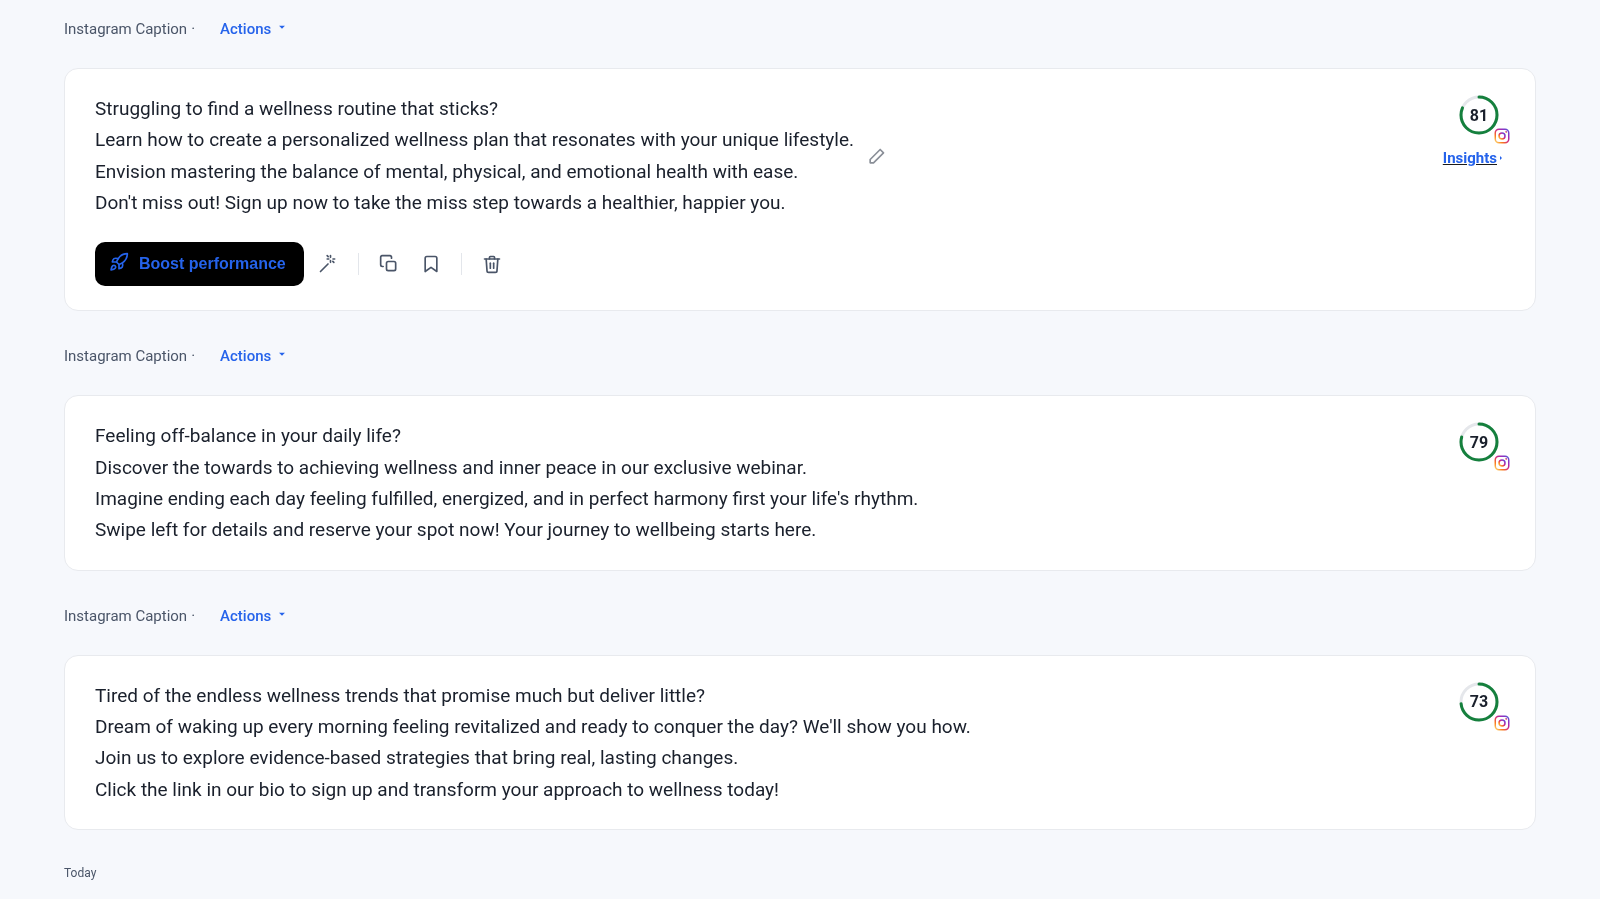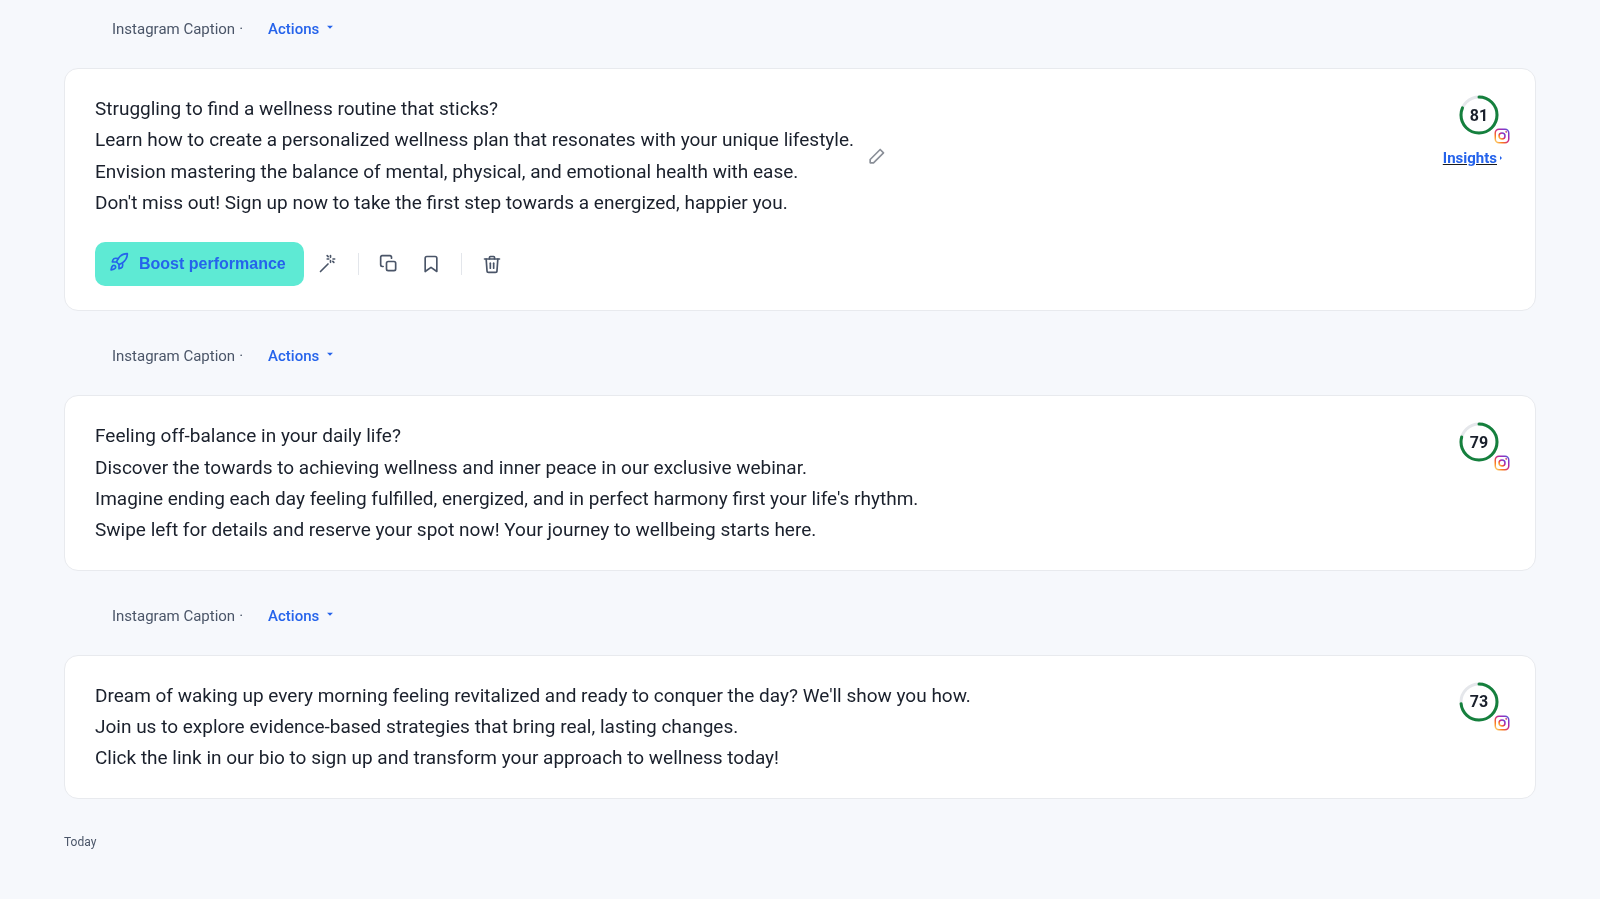--- a/index.html
+++ b/index.html
@@ -11,21 +11,21 @@
   }
   .caption-block { margin-bottom: 36px; }
   .caption-header {
     font-size: 15px;
     color: #4a5568;
     margin-bottom: 14px;
     display: flex;
     align-items: center;
     gap: 4px;
   }
-  .caption-type { color: #4a5568; margin-left: 48px; }
+  .caption-type { color: #4a5568; }
   .dot-sep { color: #4a5568; }
   .actions-link {
     color: #2563eb;
     font-weight: 500;
     display: inline-flex;
     align-items: center;
     gap: 4px;
     cursor: pointer;
     margin-left: 21px;
   }
@@ -60,21 +60,21 @@
     margin-top: 10px;
   }
   .edit-icon svg { width: 20px; height: 20px; }
   .toolbar {
     margin-top: 24px;
     display: flex;
     align-items: center;
     gap: 6px;
   }
   .boost-btn {
-    background: #5eead4;
+    background: #000000;
     color: #2563eb;
     font-weight: 600;
     font-size: 16px;
     border: none;
     border-radius: 10px;
     padding: 10px 18px 10px 14px;
     display: inline-flex;
     align-items: center;
     gap: 10px;
     cursor: pointer;
@@ -156,21 +156,21 @@
             </svg></span>
         </span>
       </div>
       <div class="card">
         <div class="card-main">
           <div class="caption-text">
             <div class="caption-lines">
               <div>Struggling to find a wellness routine that sticks?</div>
               <div>Learn how to create a personalized wellness plan that resonates with your unique lifestyle.</div>
               <div>Envision mastering the balance of mental, physical, and emotional health with ease.</div>
-              <div>Don't miss out! Sign up now to take the first step towards a energized, happier you.</div>
+              <div>Don't miss out! Sign up now to take the miss step towards a healthier, happier you.</div>
             </div>
             <span class="edit-icon"><svg viewBox="0 0 24 24" fill="none" stroke="currentColor" stroke-width="2" stroke-linecap="round" stroke-linejoin="round">
                 <path d="M17 3l4 4-12 12H5v-4L17 3z"></path>
               </svg></span>
           </div>
           <div class="toolbar">
             <button class="boost-btn">
               <span><svg viewBox="0 0 24 24" fill="none" stroke="currentColor" stroke-width="2" stroke-linecap="round" stroke-linejoin="round">
                   <path d="M4.5 16.5c-1.5 1.26-2 5-2 5s3.74-.5 5-2c.71-.84.7-2.13-.09-2.91a2.18 2.18 0 0 0-2.91-.09z"></path>
                   <path d="M12 15l-3-3a22 22 0 0 1 2-3.95A12.88 12.88 0 0 1 22 2c0 2.72-.78 7.5-6 11a22.35 22.35 0 0 1-4 2z"></path>
@@ -274,20 +274,21 @@
           <span>Actions</span>
           <span><svg viewBox="0 0 24 24" fill="currentColor">
               <path d="M7 10l5 5 5-5z"></path>
             </svg></span>
         </span>
       </div>
       <div class="card">
         <div class="card-main">
           <div class="caption-text">
             <div class="caption-lines">
+              <div>Tired of the endless wellness trends that promise much but deliver little?</div>
               <div>Dream of waking up every morning feeling revitalized and ready to conquer the day? We'll show you how.</div>
               <div>Join us to explore evidence-based strategies that bring real, lasting changes.</div>
               <div>Click the link in our bio to sign up and transform your approach to wellness today!</div>
             </div>
           </div>
         </div>
         <div class="score-area">
           <div class="score-wrap"><svg class="score-ring" viewBox="0 0 44 44">
     <circle cx="22" cy="22" r="18" fill="none" stroke="#e5e7eb" stroke-width="3"></circle>
     <circle cx="22" cy="22" r="18" fill="none" stroke="#15803d" stroke-width="3" stroke-dasharray="82.56105493633976 30.536280592892794" stroke-linecap="round" transform="rotate(-90 22 22)"></circle>

